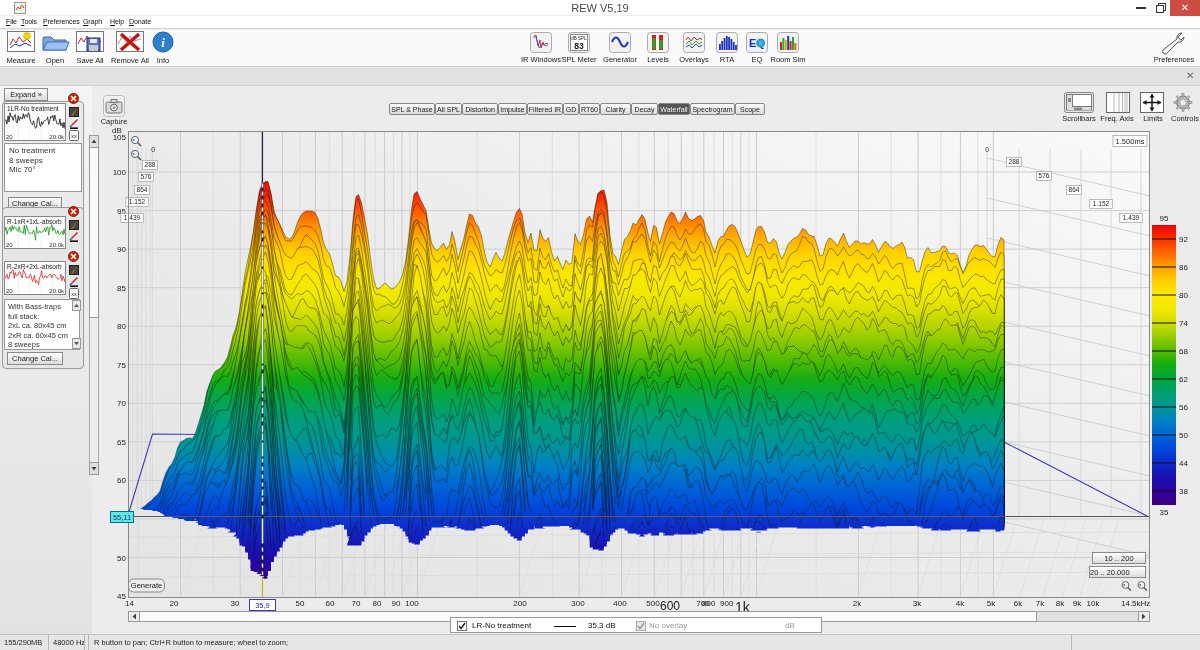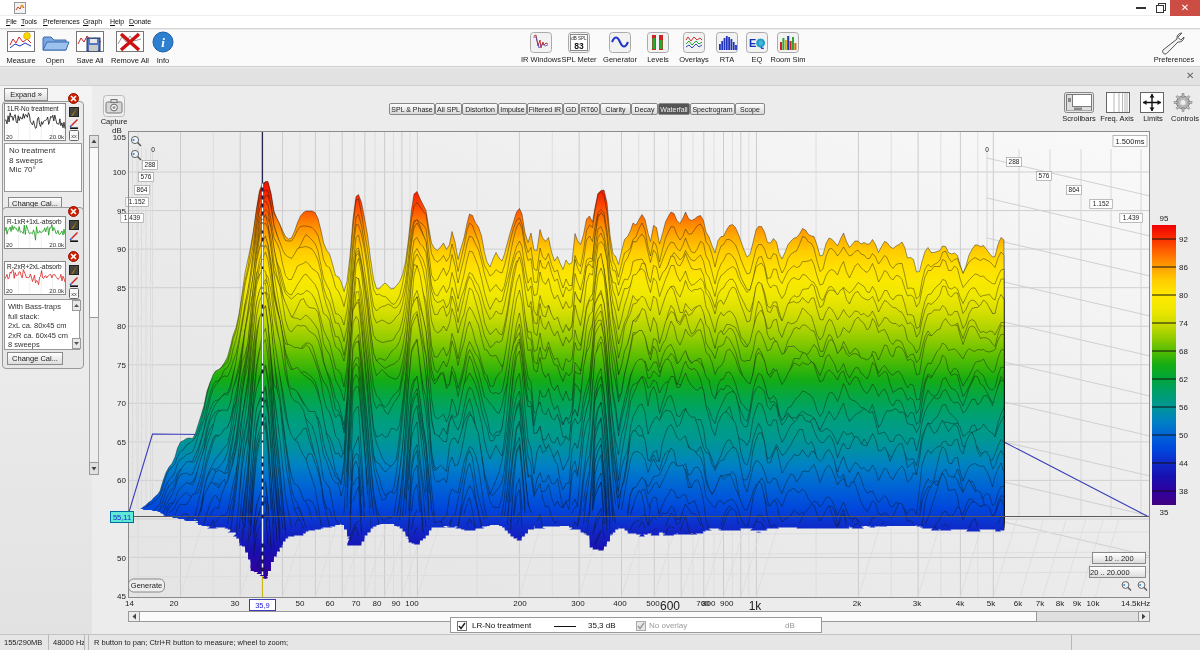--- a/index.html
+++ b/index.html
@@ -7,20 +7,21 @@
 .btn3{background:linear-gradient(#fefefe,#dcdcdc);border:1px solid #8a8a8a;border-radius:0}
 .lbl8{font-size:7.5px;color:#1a1a1a;text-align:center}
 
 </style></head><body>
 <div class="abs" style="left:0;top:0;width:1200px;height:16px;background:#ffffff;border-bottom:1px solid #eee">
 <svg class="abs" style="left:14px;top:2px" width="12" height="12">
       <rect x="0.5" y="0.5" width="11" height="11" fill="#f2f2f2" stroke="#999"></rect>
       <polyline points="2,8 4,5 6,7 8,3 10,6" stroke="#c04020" fill="none" stroke-width="1"></polyline>
       <circle cx="8" cy="4" r="1.5" fill="#e8a020"></circle>
     </svg>
+<div class="abs" style="left:0;top:2px;width:1200px;text-align:center;font-size:11px;color:#4a4a4a">REW V5,19</div>
 <div class="abs" style="left:1136px;top:7px;width:10px;height:1.5px;background:#333"></div>
 <svg class="abs" style="left:1156px;top:3px" width="10" height="10">
       <rect x="2.5" y="0.5" width="7" height="7" fill="none" stroke="#333"></rect>
       <rect x="0.5" y="2.5" width="7" height="7" fill="#fff" stroke="#333"></rect>
     </svg>
 <div class="abs" style="left:1170px;top:0;width:30px;height:16px;background:#cc4d44;color:#fff;font-size:10px;text-align:center;line-height:15px">✕</div>
 </div>
 <div class="abs" style="left:0;top:16px;width:1200px;height:13px;background:#fff;border-bottom:1px solid #d6d6d6">
 <span class="abs" style="left:6px;top:2px;font-size:7px;letter-spacing:-0.1px;color:#111"><u>F</u>ile</span>
 <span class="abs" style="left:21px;top:2px;font-size:7px;letter-spacing:-0.1px;color:#111"><u>T</u>ools</span>
@@ -671,21 +672,21 @@
 <div class="abs" style="left:396px;top:599px;width:40px;margin-left:-20px;text-align:center;font-size:8px;color:#222;white-space:nowrap">90</div>
 <div class="abs" style="left:412px;top:599px;width:40px;margin-left:-20px;text-align:center;font-size:8px;color:#222;white-space:nowrap">100</div>
 <div class="abs" style="left:520px;top:599px;width:40px;margin-left:-20px;text-align:center;font-size:8px;color:#222;white-space:nowrap">200</div>
 <div class="abs" style="left:578px;top:599px;width:40px;margin-left:-20px;text-align:center;font-size:8px;color:#222;white-space:nowrap">300</div>
 <div class="abs" style="left:620px;top:599px;width:40px;margin-left:-20px;text-align:center;font-size:8px;color:#222;white-space:nowrap">400</div>
 <div class="abs" style="left:653px;top:599px;width:40px;margin-left:-20px;text-align:center;font-size:8px;color:#222;white-space:nowrap">500</div>
 <div class="abs" style="left:680px;top:599px;width:19px;margin-left:-20px;text-align:center;font-size:12px;color:#222;white-space:nowrap">600</div>
 <div class="abs" style="left:703px;top:599px;width:40px;margin-left:-20px;text-align:center;font-size:8px;color:#222;white-space:nowrap">700</div>
 <div class="abs" style="left:722px;top:599px;width:40px;margin-left:-20px;text-align:left;font-size:8px;color:#222;white-space:nowrap">800</div>
 <div class="abs" style="left:740px;top:599px;width:40px;margin-left:-20px;font-size:8px;color:#222;white-space:nowrap">900</div>
-<div class="abs" style="left:755px;top:599px;width:40px;margin-left:-20px;text-align:center;font-size:12px;color:#222;white-space:nowrap">1k</div>
+<div class="abs" style="left:755px;top:599px;width:40px;margin-left:-20px;font-size:14px;color:#222;white-space:nowrap">1k</div>
 <div class="abs" style="left:857px;top:599px;width:40px;margin-left:-20px;text-align:center;font-size:8px;color:#222;white-space:nowrap">2k</div>
 <div class="abs" style="left:917px;top:599px;width:40px;margin-left:-20px;text-align:center;font-size:8px;color:#222;white-space:nowrap">3k</div>
 <div class="abs" style="left:960px;top:599px;width:40px;margin-left:-20px;text-align:center;font-size:8px;color:#222;white-space:nowrap">4k</div>
 <div class="abs" style="left:991px;top:599px;width:40px;margin-left:-20px;text-align:center;font-size:8px;color:#222;white-space:nowrap">5k</div>
 <div class="abs" style="left:1018px;top:599px;width:40px;margin-left:-20px;text-align:center;font-size:8px;color:#222;white-space:nowrap">6k</div>
 <div class="abs" style="left:1040px;top:599px;width:40px;margin-left:-20px;text-align:center;font-size:8px;color:#222;white-space:nowrap">7k</div>
 <div class="abs" style="left:1060px;top:599px;width:40px;margin-left:-20px;text-align:center;font-size:8px;color:#222;white-space:nowrap">8k</div>
 <div class="abs" style="left:1077px;top:599px;width:40px;margin-left:-20px;text-align:center;font-size:8px;color:#222;white-space:nowrap">9k</div>
 <div class="abs" style="left:1093px;top:599px;width:40px;margin-left:-20px;text-align:center;font-size:8px;color:#222;white-space:nowrap">10k</div>
 <div class="abs" style="left:1121px;top:599px;font-size:8px;color:#222">14.5kHz</div>

